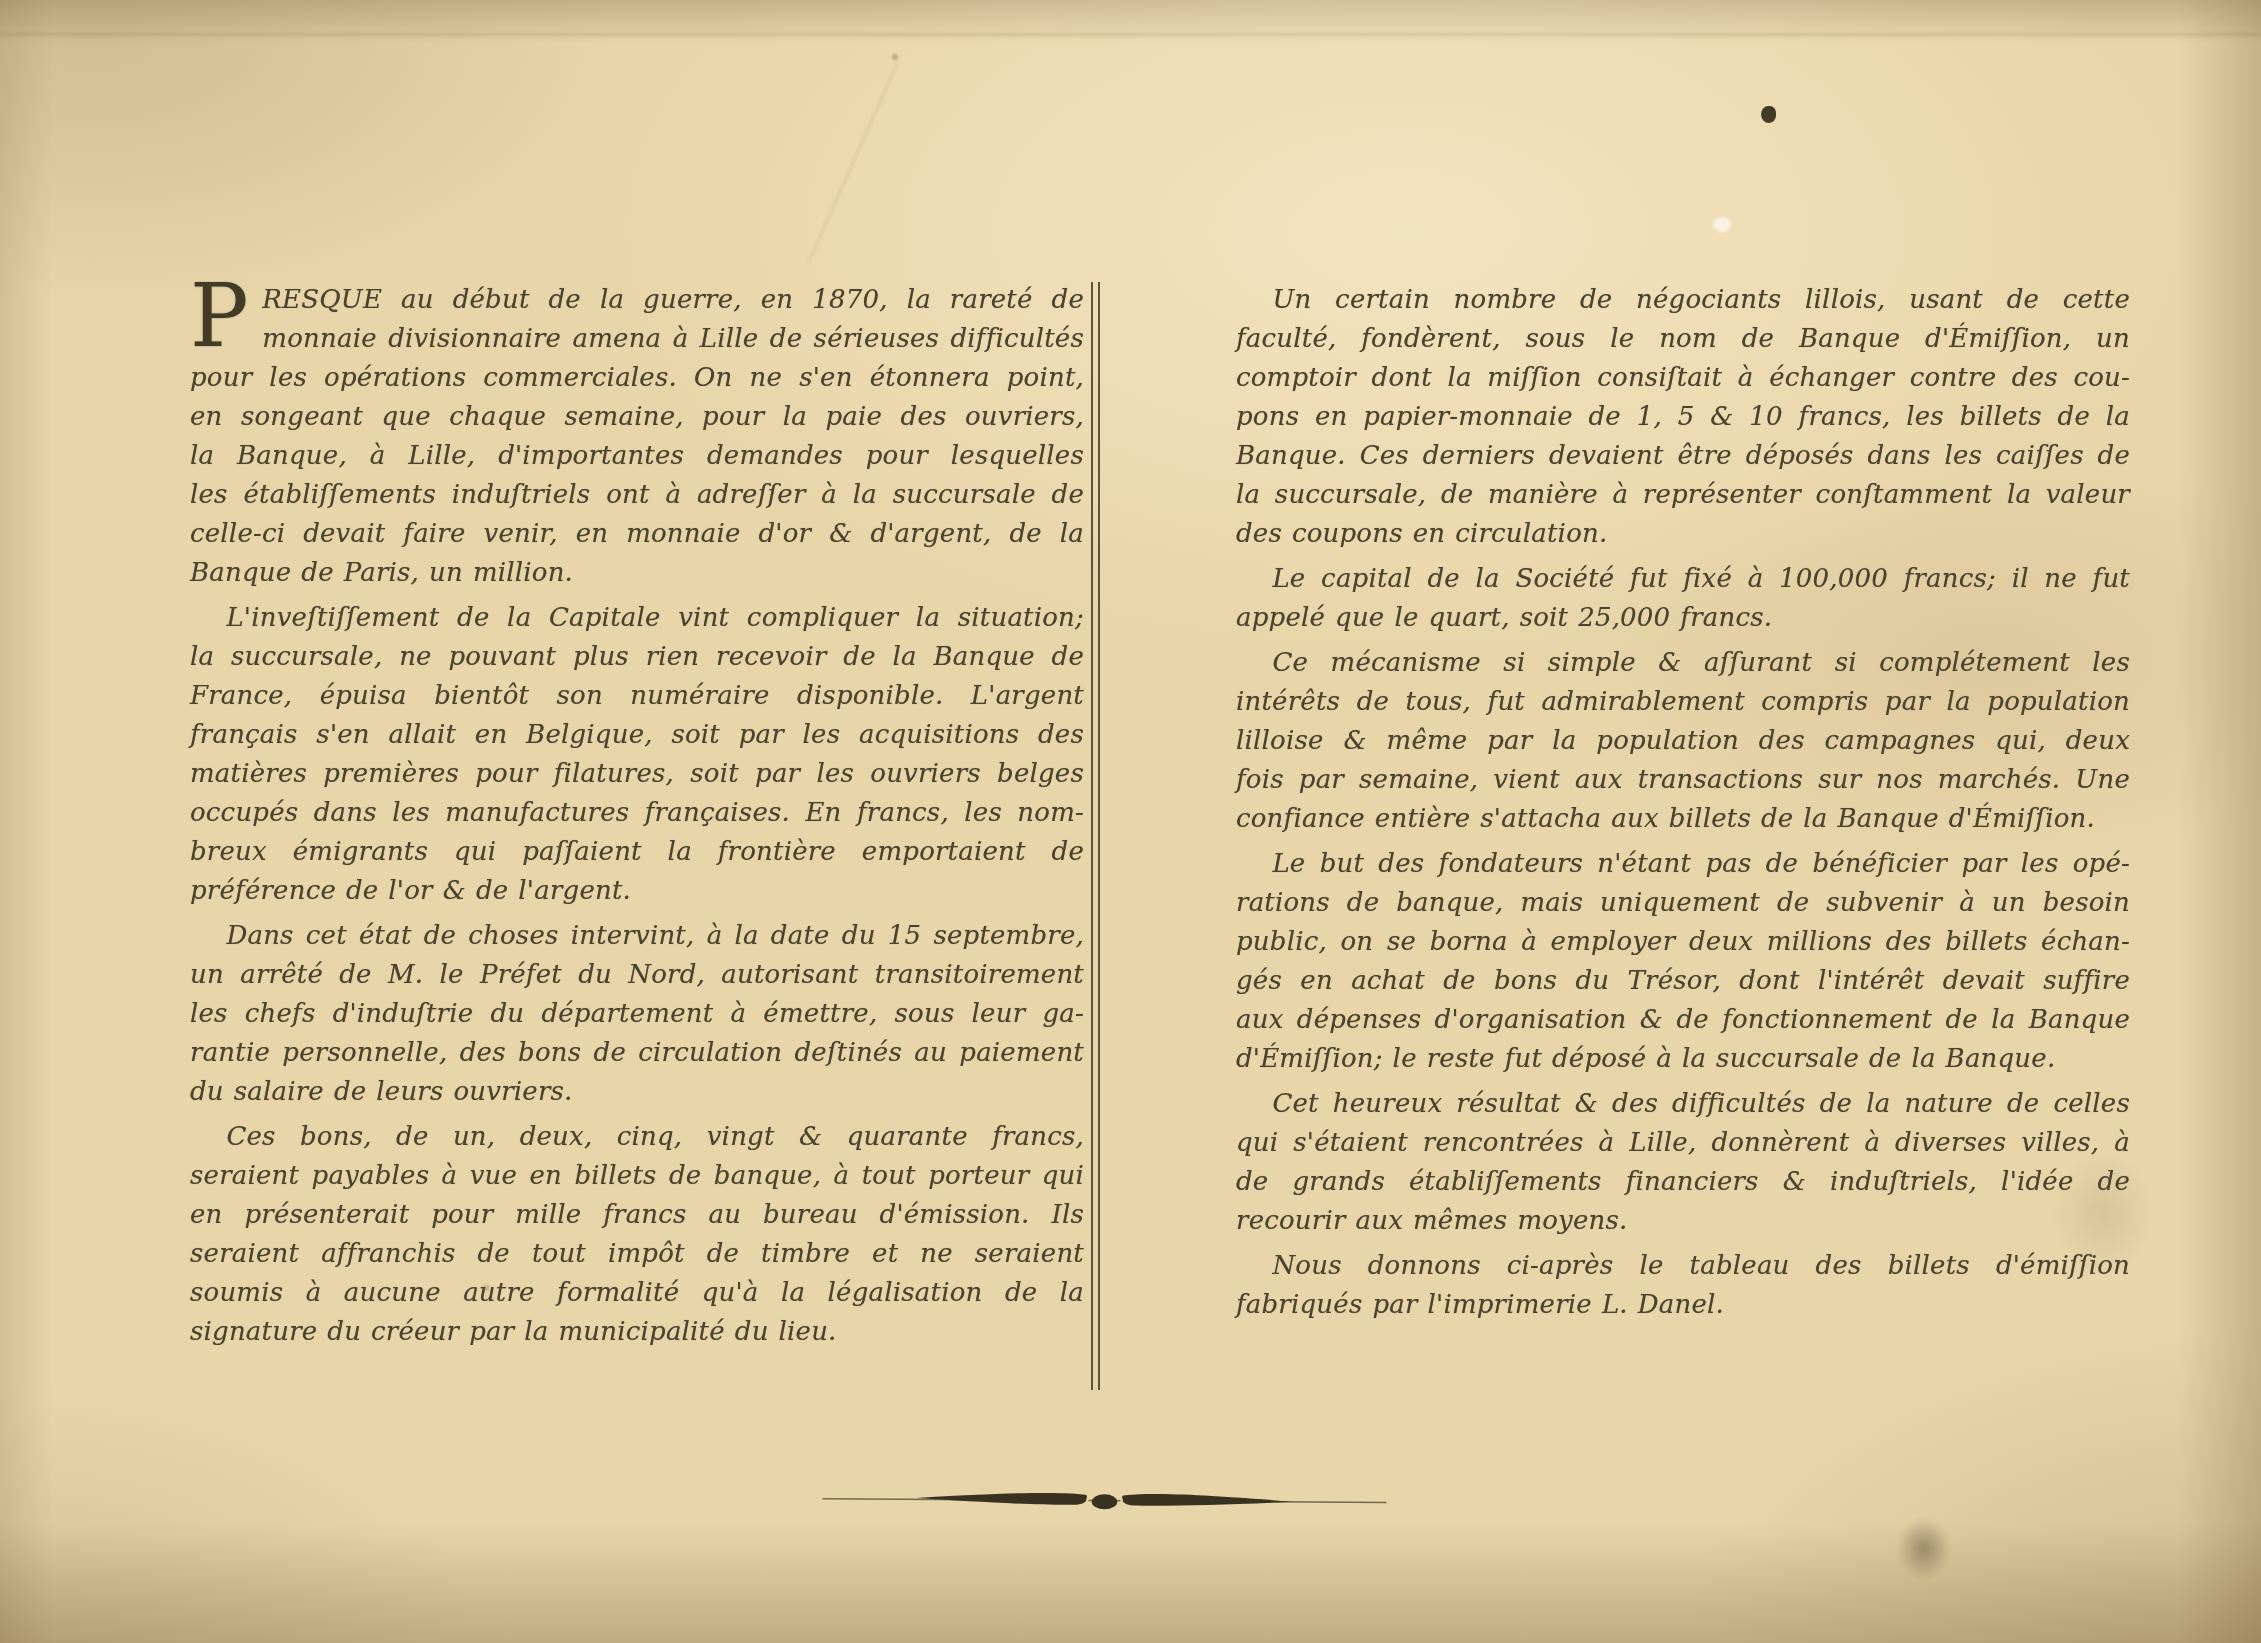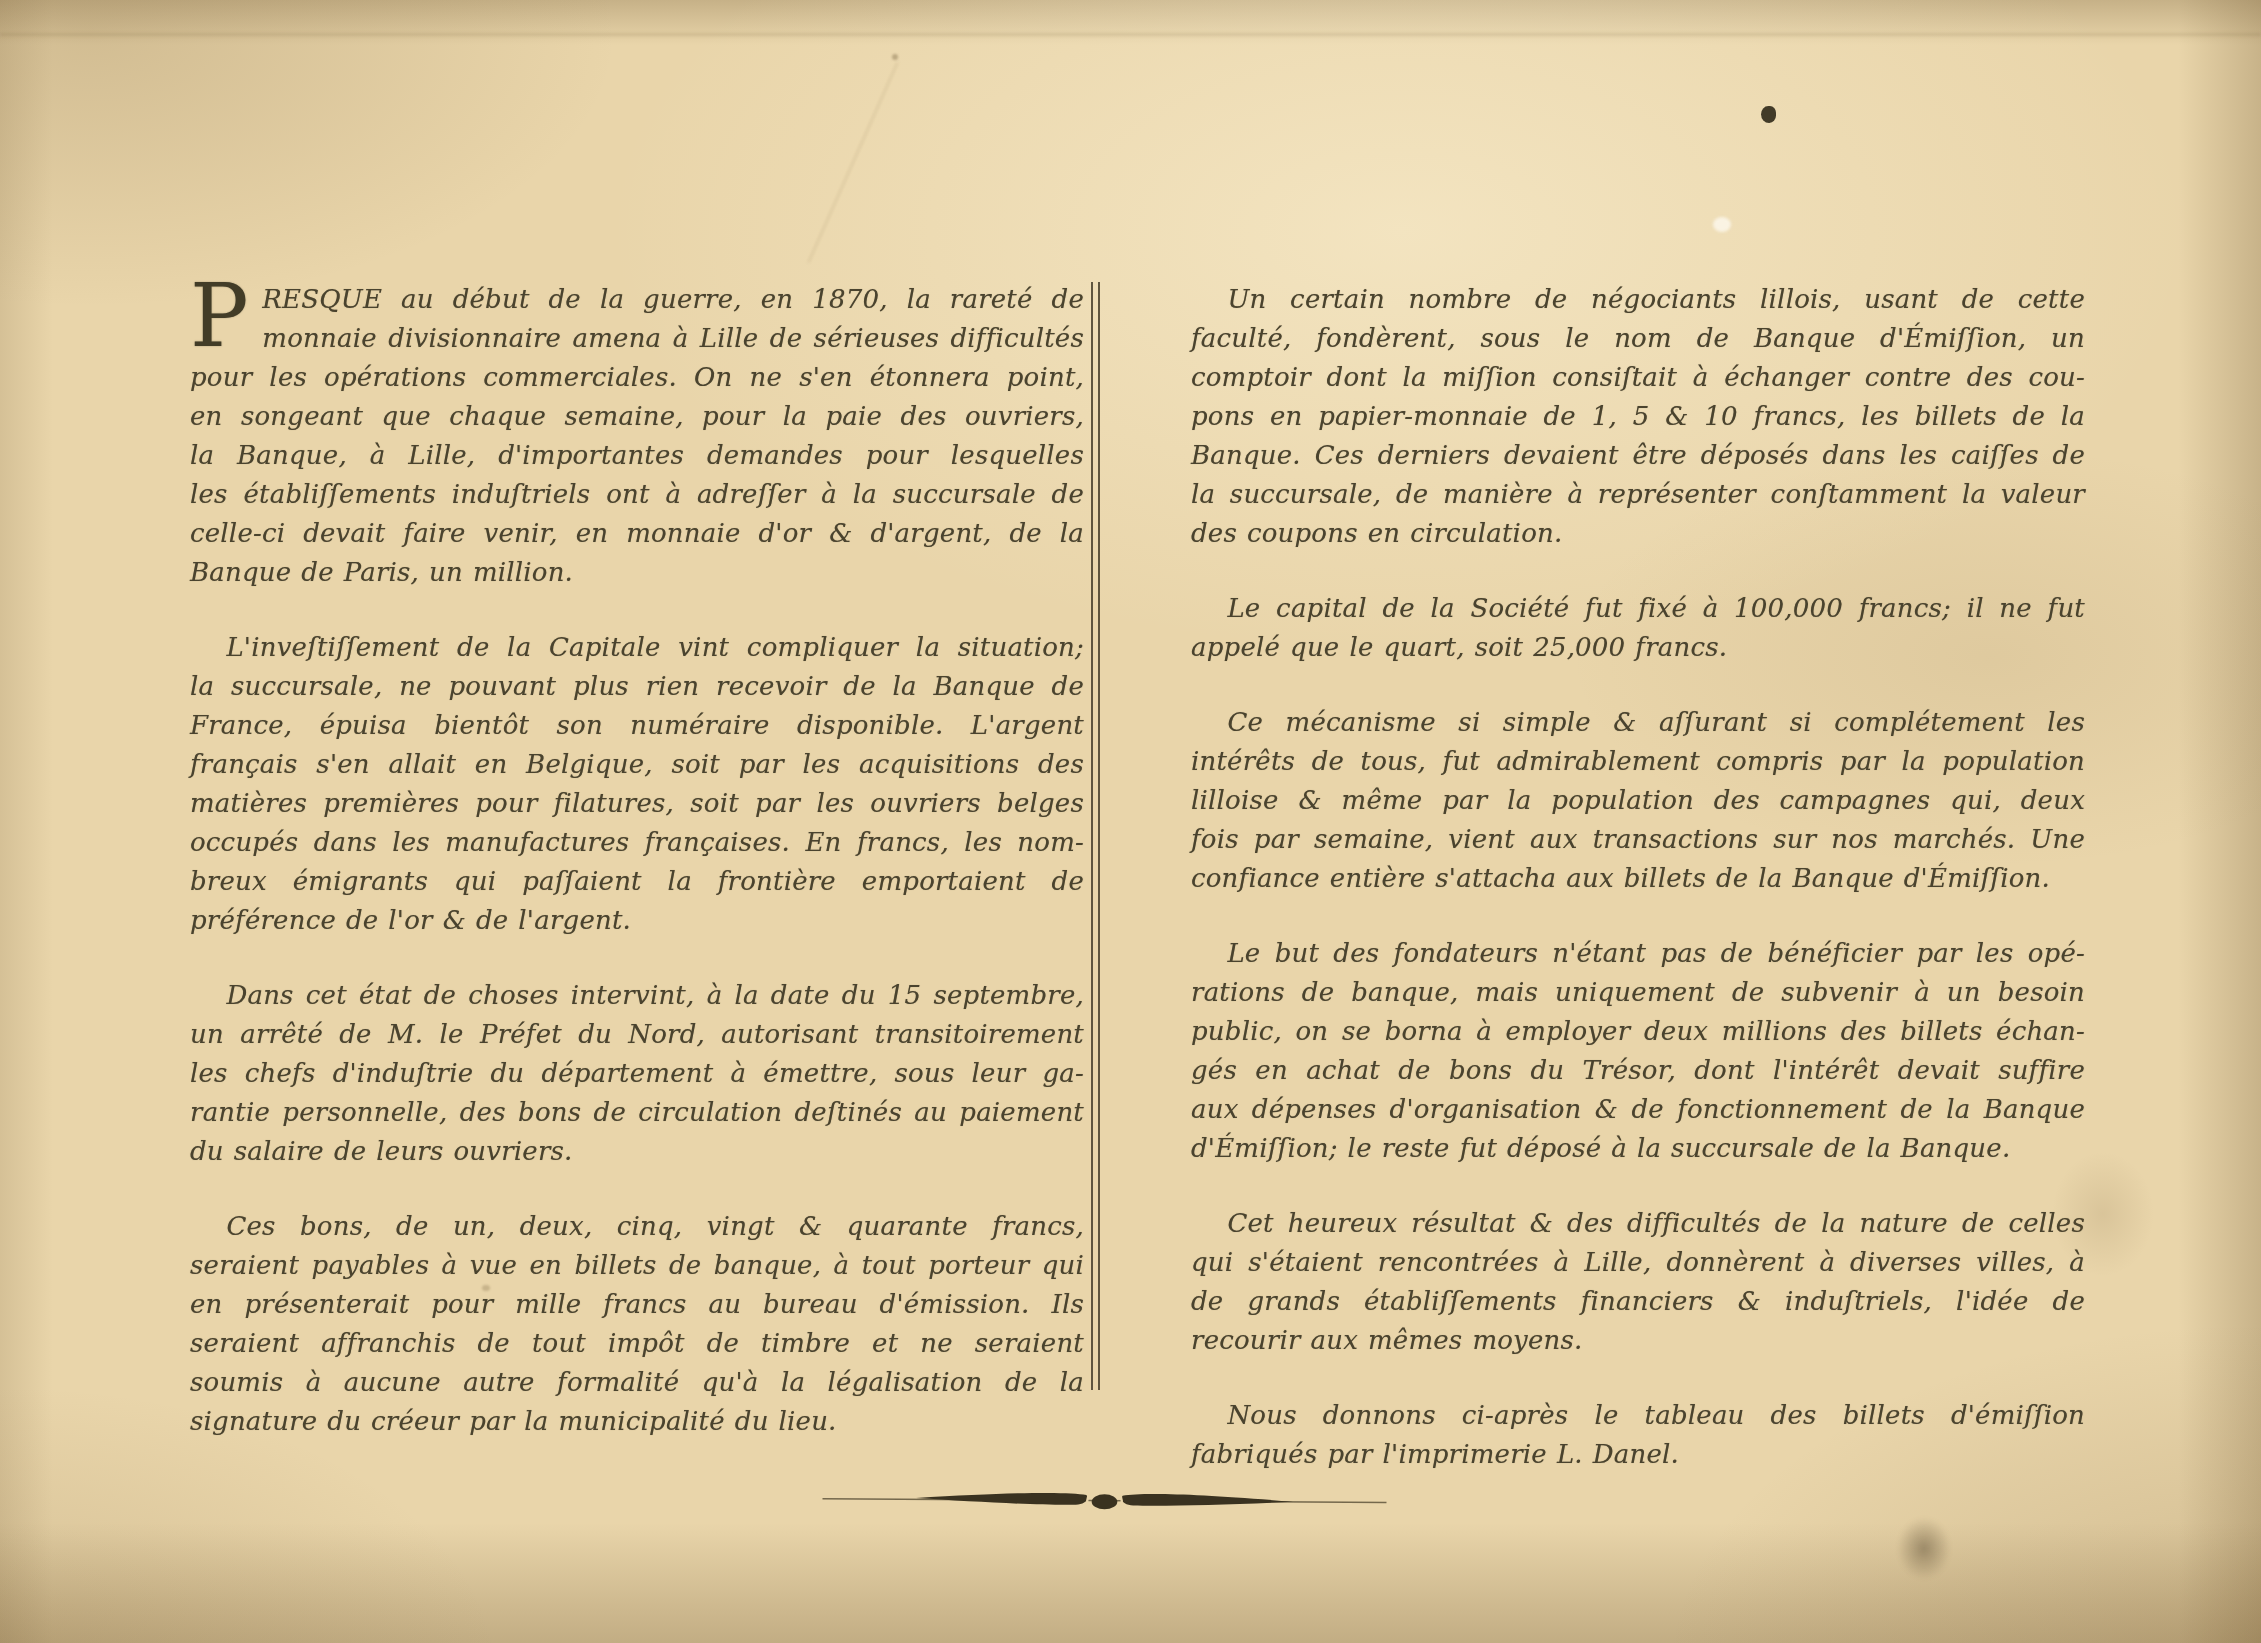--- a/index.html
+++ b/index.html
@@ -23,23 +23,23 @@
   
   .crease-top{position:absolute;left:0;top:33px;width:100%;height:3px;
     background:rgba(120,95,55,0.16);filter:blur(1.5px);}
   .crease-diag{position:absolute;left:852px;top:53px;width:2.3px;height:219px;
     background:rgba(128,102,60,0.15);transform:rotate(24deg);filter:blur(1.5px);}
 
   
   .col{position:absolute;top:280px;width:894px;font-size:26px;line-height:39px;
     text-shadow:0 0 0.8px rgba(74,67,46,0.45);letter-spacing:0.2px;word-spacing:1.5px;}
   .col-left{left:190px;}
-  .col-right{left:1191px;}
+  .col-right{left:1236px;}
   .para{margin:0;}
-  .para + .para{margin-top:36px;}
+  .para + .para{margin-top:6px;}
   .line{text-align:justify;text-align-last:justify;min-height:39px;font-style:italic;}
   .line.last{text-align-last:left;}
   .line.first{text-indent:1.4em;}
   .dropcap{
     float:left;font-size:87px;line-height:66px;height:75px;
     padding:3px 13.6px 0 0;color:#423c27;
     text-shadow:0 0 1.5px rgba(66,60,39,0.5);
   }
 
   

